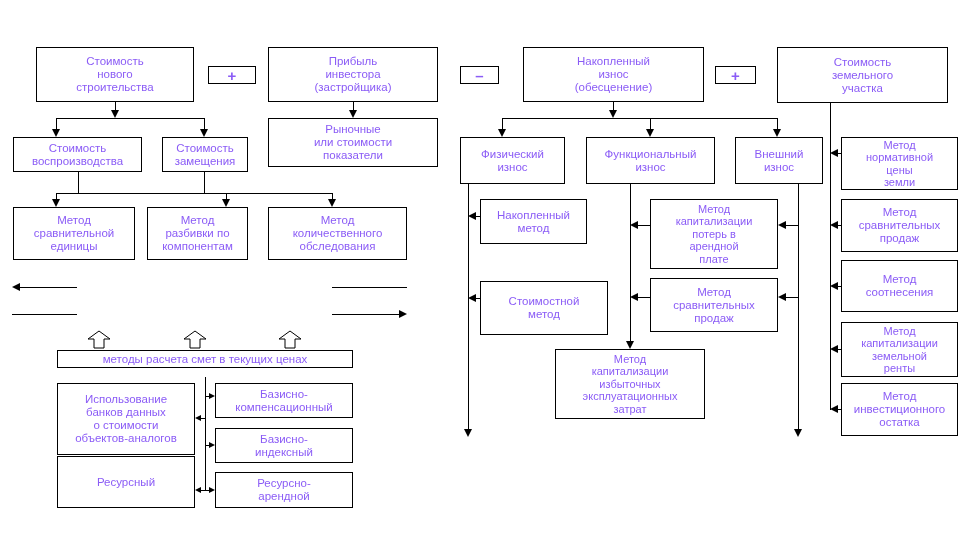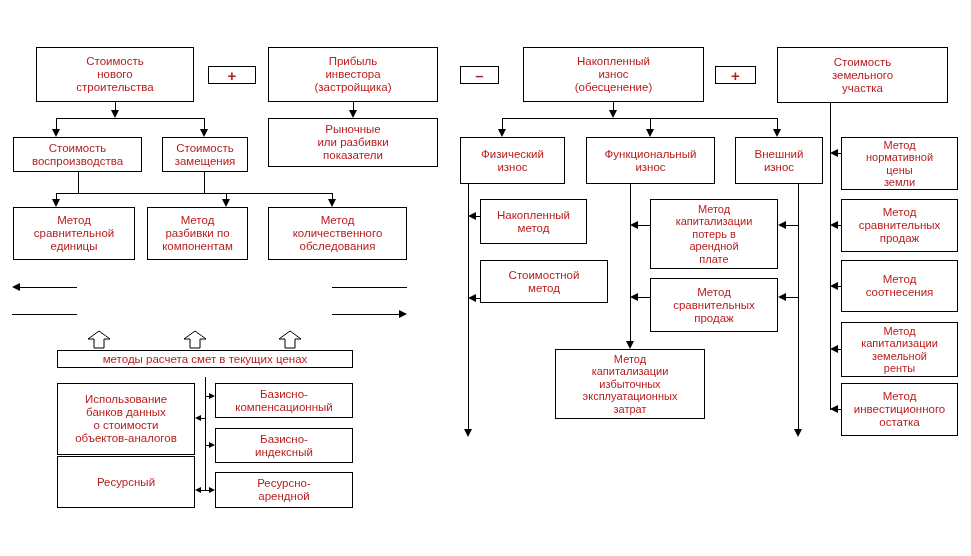--- a/index.html
+++ b/index.html
@@ -1,17 +1,17 @@
 <!DOCTYPE html>
 <html><head>
 <meta charset="utf-8">
 <style>
   html,body{margin:0;padding:0;background:#ffffff;}
   #canvas{position:relative;width:971px;height:556px;background:#ffffff;
-          font-family:"Liberation Sans",sans-serif;color:#b91c1c;overflow:hidden;}
+          font-family:"Liberation Sans",sans-serif;color:#8b5cf6;overflow:hidden;}
   .box{position:absolute;box-sizing:border-box;border:1px solid #000;background:#fff;
        display:flex;align-items:center;justify-content:center;text-align:center;
        white-space:pre-line;font-size:11.5px;line-height:13px;}
   .sm{font-size:11px;line-height:12.5px;}
   .op{font-weight:bold;font-size:15px;line-height:15px;}
   .hl{position:absolute;height:0;border-top:1px solid #000;}
   .vl{position:absolute;width:0;border-left:1px solid #000;}
   .ad{position:absolute;width:0;height:0;border-left:4px solid transparent;
       border-right:4px solid transparent;border-top:8px solid #000;}
   .al{position:absolute;width:0;height:0;border-top:4px solid transparent;
@@ -39,21 +39,21 @@
   <div class="box op" style="left:460px;top:66px;width:39px;height:18px">–</div>
   <div class="box" style="left:523px;top:47px;width:181px;height:55px">Накопленный
 износ
 (обесценение)</div>
   <div class="box op" style="left:715px;top:66px;width:41px;height:18px">+</div>
   <div class="box" style="left:777px;top:47px;width:171px;height:56px">Стоимость
 земельного
 участка</div>
 
   <div class="box" style="left:268px;top:118px;width:170px;height:49px">Рыночные
-или разбивки
+или стоимости
 показатели</div>
   <div class="box" style="left:13px;top:137px;width:129px;height:35px">Стоимость
 воспроизводства</div>
   <div class="box" style="left:162px;top:137px;width:86px;height:35px">Стоимость
 замещения</div>
   <div class="box" style="left:460px;top:137px;width:105px;height:47px">Физический
 износ</div>
   <div class="box" style="left:586px;top:137px;width:129px;height:47px">Функциональный
 износ</div>
   <div class="box" style="left:735px;top:137px;width:88px;height:47px">Внешний
@@ -78,21 +78,21 @@
   <div class="box sm" style="left:650px;top:199px;width:128px;height:70px">Метод
 капитализации
 потерь в
 арендной
 плате</div>
   <div class="box" style="left:841px;top:199px;width:117px;height:53px">Метод
 сравнительных
 продаж</div>
   <div class="box" style="left:841px;top:260px;width:117px;height:52px">Метод
 соотнесения</div>
-  <div class="box" style="left:480px;top:260px;width:128px;height:43px">Стоимостной
+  <div class="box" style="left:480px;top:281px;width:128px;height:54px">Стоимостной
 метод</div>
   <div class="box" style="left:650px;top:278px;width:128px;height:54px">Метод
 сравнительных
 продаж</div>
   <div class="box sm" style="left:841px;top:322px;width:117px;height:55px">Метод
 капитализации
 земельной
 ренты</div>
   <div class="box sm" style="left:555px;top:349px;width:150px;height:70px">Метод
 капитализации

